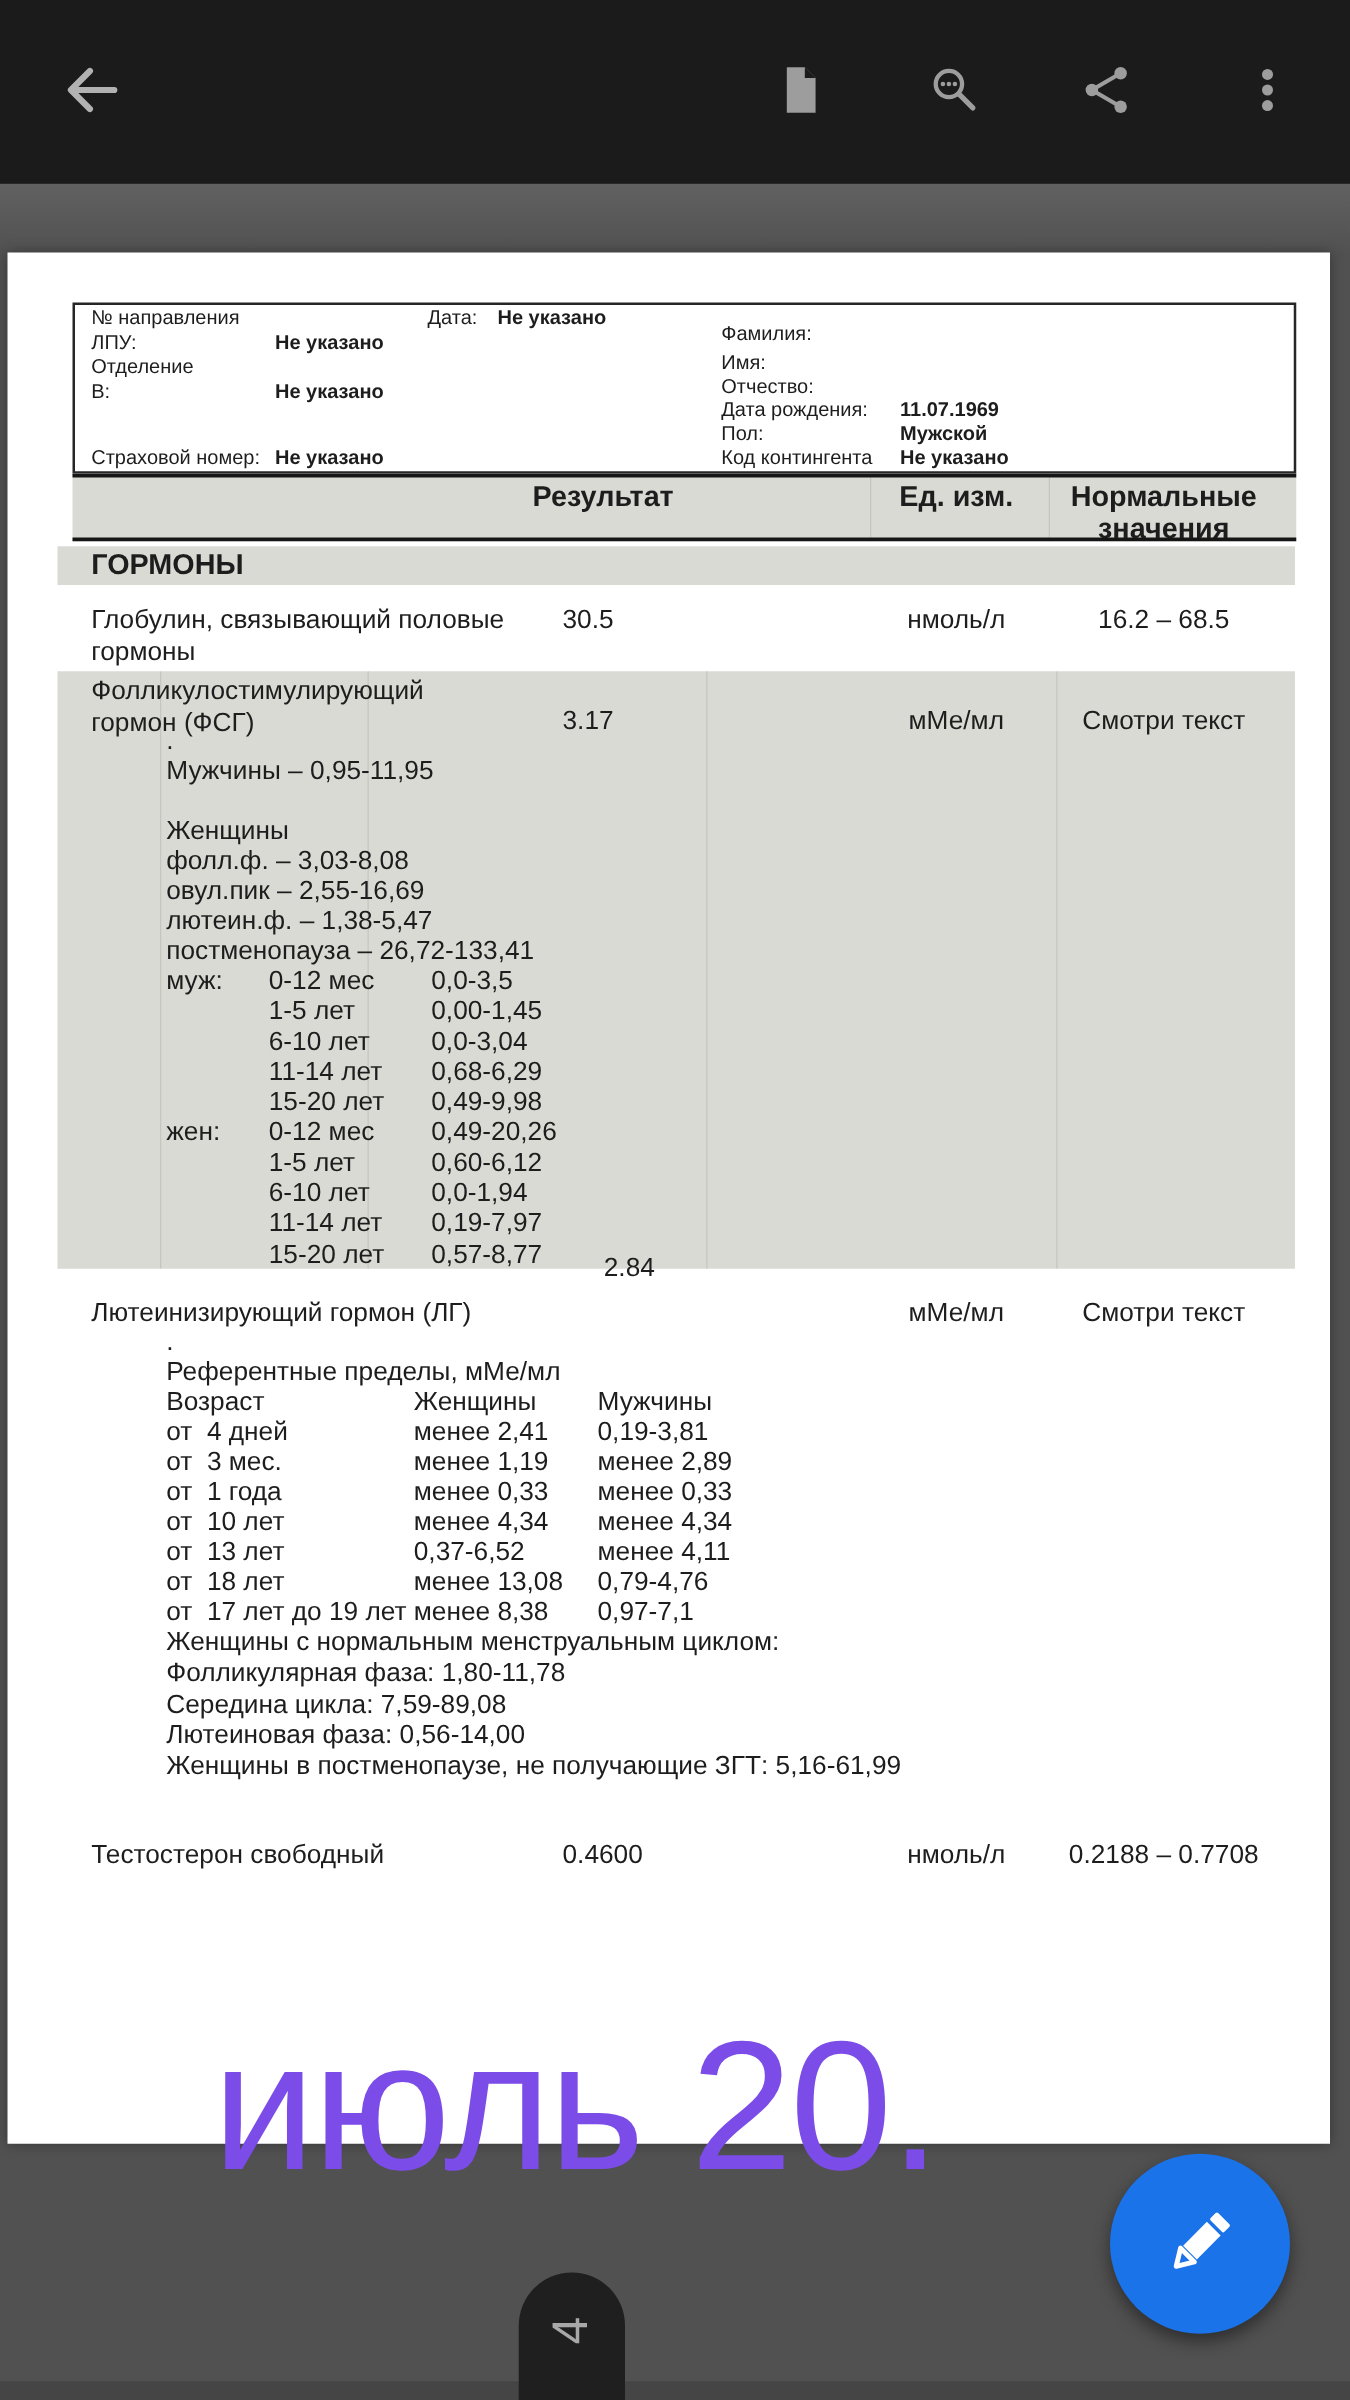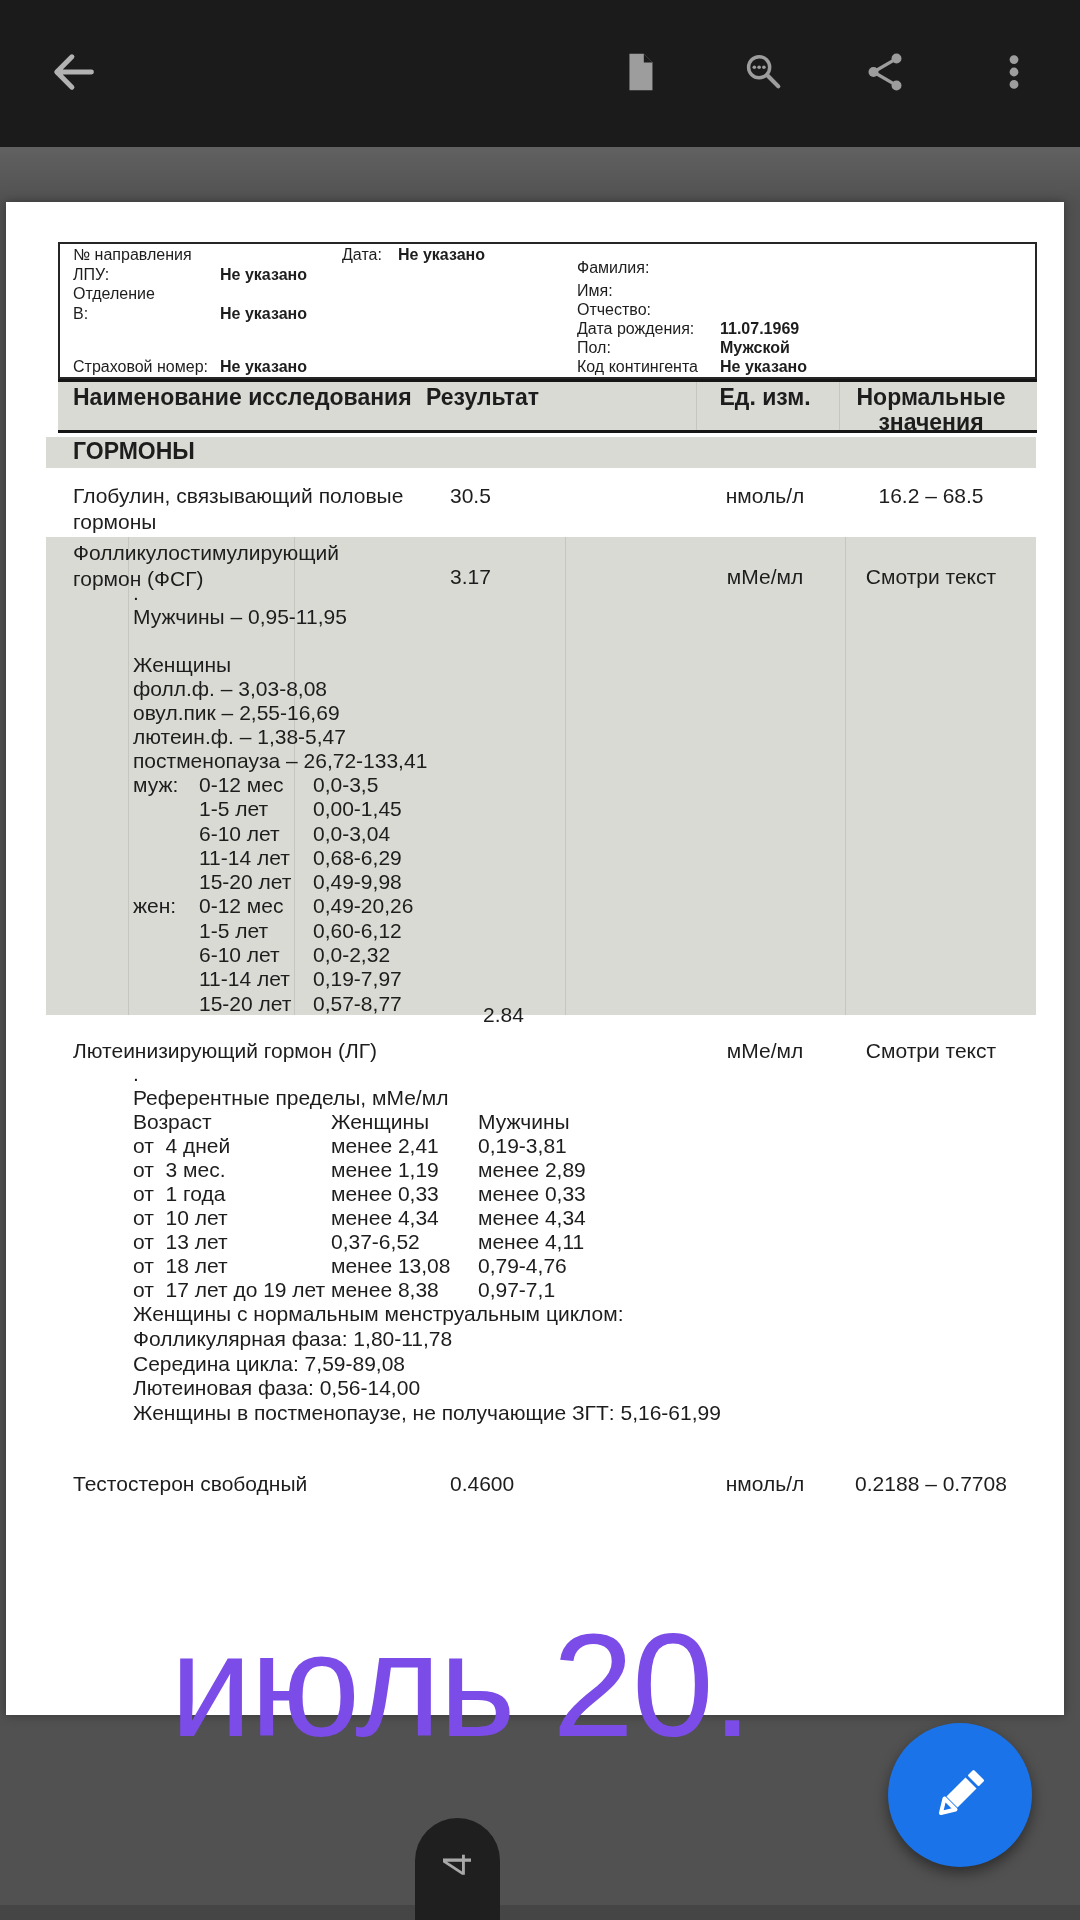--- a/index.html
+++ b/index.html
@@ -23,21 +23,21 @@
   .hdr{font-size:23px;font-weight:bold;line-height:25px;}
   .shade{background:#dadad5;}
   .info-box{left:52px;top:40px;width:979px;height:137px;border:2px solid #262626;box-sizing:border-box;}
   .colhead{left:52px;top:177px;width:979px;height:54px;background:#dadad5;box-sizing:border-box;
     border-top:3px solid #161616;border-bottom:3px solid #161616;}
   .sep{position:absolute;width:1px;background:rgba(0,0,0,.09);}
   .section-row{left:40px;top:235px;width:990px;height:31px;}
   .fsh-block{left:40px;top:335px;width:990px;height:478px;}
   .tline{white-space:pre-wrap;min-height:24px;}
   .ref{font-size:21px;line-height:24px;}
-  .agegrid{display:grid;grid-template-columns:66px 114px auto;font-size:21px;line-height:24.3px;}
+  .agegrid{display:grid;grid-template-columns:66px 114px auto;font-size:21px;line-height:24.3px;gap:16px;}
   .lhgrid{display:grid;grid-template-columns:198px 147px auto;font-size:21px;line-height:24px;}
   .notes{font-size:21px;line-height:24.8px;}
   .unit-box{left:684px;width:150px;text-align:center;}
   .norm-box{left:839px;width:172px;text-align:center;}
   .res{left:444px;}
   .name-col{left:67px;width:345px;}
 
   
   .annotation{position:absolute;left:170px;top:1612px;z-index:3;font-size:147px;line-height:1;
     font-weight:200;color:#7b4ce8;letter-spacing:-2px;white-space:nowrap;}
@@ -125,21 +125,20 @@
     <span class="abs small" style="left:571px;top:117px;">Дата рождения:</span>
     <span class="abs small b" style="left:714px;top:117px;">11.07.1969</span>
     <span class="abs small" style="left:571px;top:136px;">Пол:</span>
     <span class="abs small b" style="left:714px;top:136px;">Мужской</span>
     <span class="abs small" style="left:571px;top:155px;">Код контингента</span>
     <span class="abs small b" style="left:714px;top:155px;">Не указано</span>
 
     <div class="abs colhead"></div>
     <div class="sep" style="left:690px;top:180px;height:48px;"></div>
     <div class="sep" style="left:833px;top:180px;height:48px;"></div>
-    <span class="abs hdr" style="left:67px;top:183px;">Наименование исследования</span>
     <span class="abs hdr" style="left:420px;top:183px;">Результат</span>
     <span class="abs hdr unit-box" style="top:183px;">Ед. изм.</span>
     <span class="abs hdr norm-box" style="top:183px;">Нормальные значения</span>
 
     <div class="abs shade section-row"></div>
     <span class="abs hdr" style="left:67px;top:237px;">ГОРМОНЫ</span>
 
     <span class="abs t name-col" style="top:281px;">Глобулин, связывающий половые гормоны</span>
     <span class="abs t res" style="top:281px;">30.5</span>
     <span class="abs t unit-box" style="top:281px;">нмоль/л</span>
@@ -197,21 +196,21 @@
           <span>0,49-20,26</span>
         </div>
       <div class="agegrid">
           <span></span>
           <span>1-5 лет</span>
           <span>0,60-6,12</span>
         </div>
       <div class="agegrid">
           <span></span>
           <span>6-10 лет</span>
-          <span>0,0-2,32</span>
+          <span>0,0-1,94</span>
         </div>
       <div class="agegrid">
           <span></span>
           <span>11-14 лет</span>
           <span>0,19-7,97</span>
         </div>
       <div class="agegrid">
           <span></span>
           <span>15-20 лет</span>
           <span>0,57-8,77</span>

